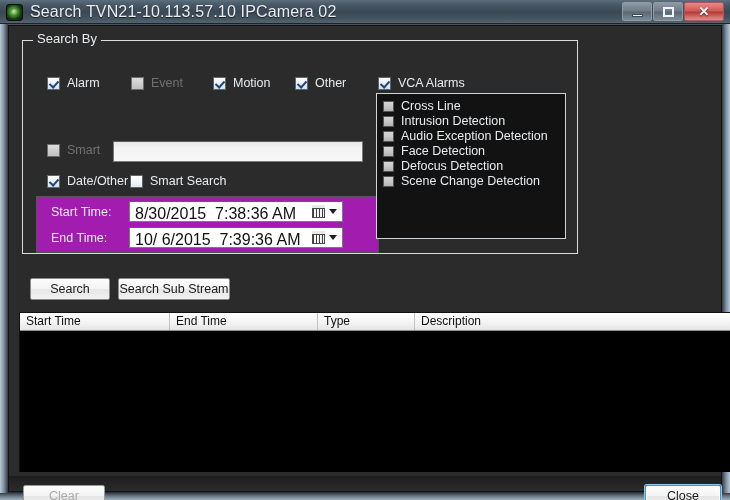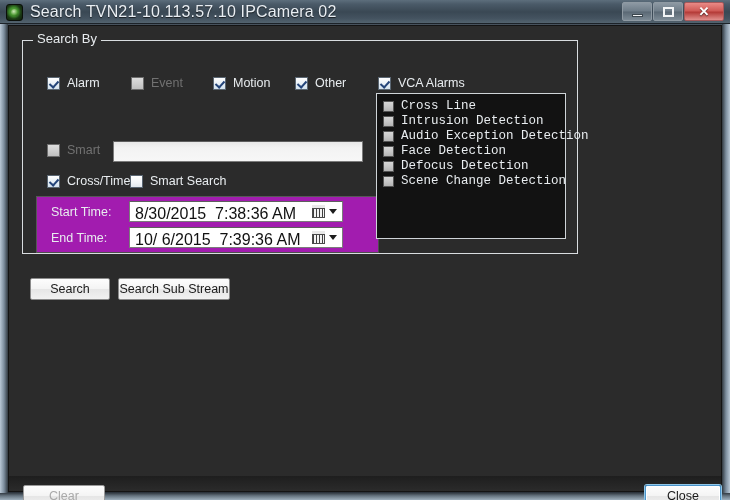--- a/index.html
+++ b/index.html
@@ -249,21 +249,20 @@
     box-sizing: border-box;
     background: #121212;
     border: 1px solid #cfd4d8;
   }
   .vca-item { position: absolute; left: 6px; height: 15px; }
   .vca-item .cb { left: 0; top: 2px; }
   .vca-item .vlabel {
     position: absolute; left: 18px; top: 0;
     font-size: 12.5px; color: #e8ecef; white-space: nowrap;
     line-height: 15px;
-    font-family: Liberation Mono, monospace;
   }
 
   
   .pbtn {
     position: absolute;
     box-sizing: border-box;
     background: linear-gradient(180deg,#fdfdfd 0%,#f4f4f4 48%,#e6e6e6 52%,#f1f1f1 100%);
     border: 1px solid #8b8b8b;
     border-radius: 2px;
     color: #1a1a1a;
@@ -362,21 +361,21 @@
       <div class="cblabel" style="left:292px; top:36px;">Other</div>
 
       <div class="cb checked" style="left:355px; top:36px;"></div>
       <div class="cblabel" style="left:375px; top:36px;">VCA Alarms</div>
 
       <div class="cb disabled" style="left:24px; top:103px;"></div>
       <div class="cblabel dim" style="left:44px; top:103px;">Smart</div>
       <input id="text-input" type="text" value="" disabled="" placeholder="" style="">
 
       <div class="cb checked" style="left:24px; top:134px;"></div>
-      <div class="cblabel" style="left:44px; top:134px;">Cross/Time</div>
+      <div class="cblabel" style="left:44px; top:134px;">Date/Other</div>
 
       <div class="cb plain" style="left:107px; top:134px;"></div>
       <div class="cblabel" style="left:127px; top:134px;">Smart Search</div>
 
       <div id="dt-panel">
         <div class="dt-label" style="left:14px; top:8px;">Start Time:</div>
         <div class="dt-field" style="left:92px; top:4px;">
           <div class="dt-value">8/30/2015  7:38:36 AM</div>
           <div class="dt-drop">
             <div class="cal-ic"></div>
@@ -418,20 +417,29 @@
         <div class="vca-item" style="top:80px;">
           <div class="cb small"></div>
           <div class="vlabel">Scene Change Detection</div>
         </div>
       </div>
     </div>
 
     <div class="pbtn" id="btn-search">Search</div>
     <div class="pbtn" id="btn-substream">Search Sub Stream</div>
 
+    <div id="list">
+      <div id="list-header">
+        <div class="col" style="left:0px;   width:150px;">Start Time</div>
+        <div class="col" style="left:150px; width:148px;">End Time</div>
+        <div class="col" style="left:298px; width:97px;">Type</div>
+        <div class="col" style="left:395px; width:316px; border-right:none;">Description</div>
+      </div>
+      <div id="list-body"></div>
+    </div>
 
     <div id="bottombar"></div>
 
     <div class="pbtn disabled" id="btn-clear">Clear</div>
     <div class="pbtn focus" id="btn-close-dlg">Close</div>
 
   </div>
 </div>
 
 </body></html>

